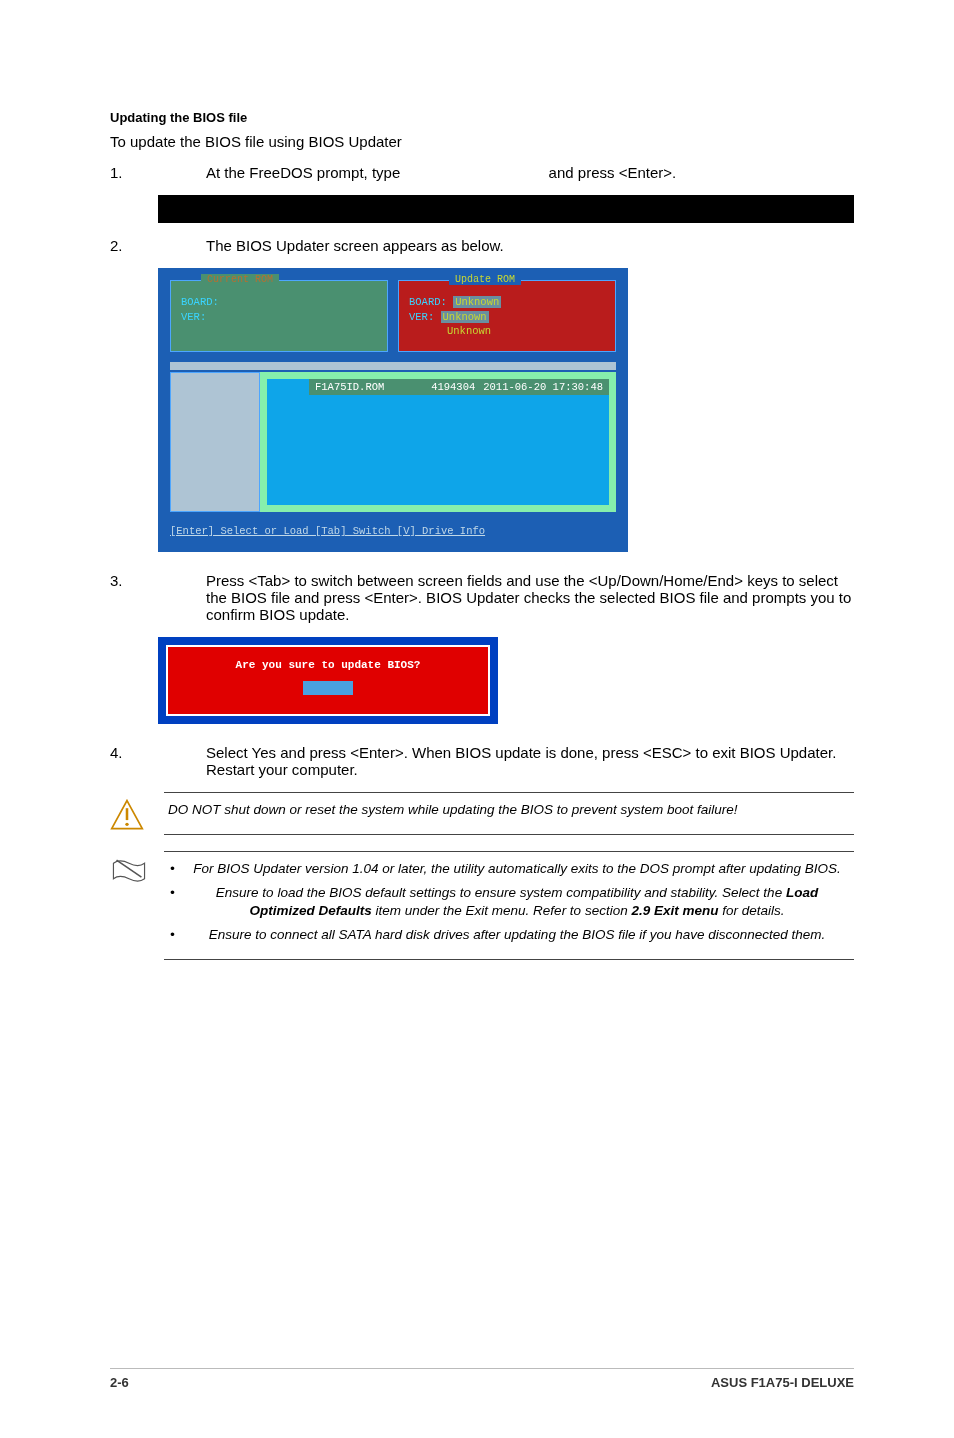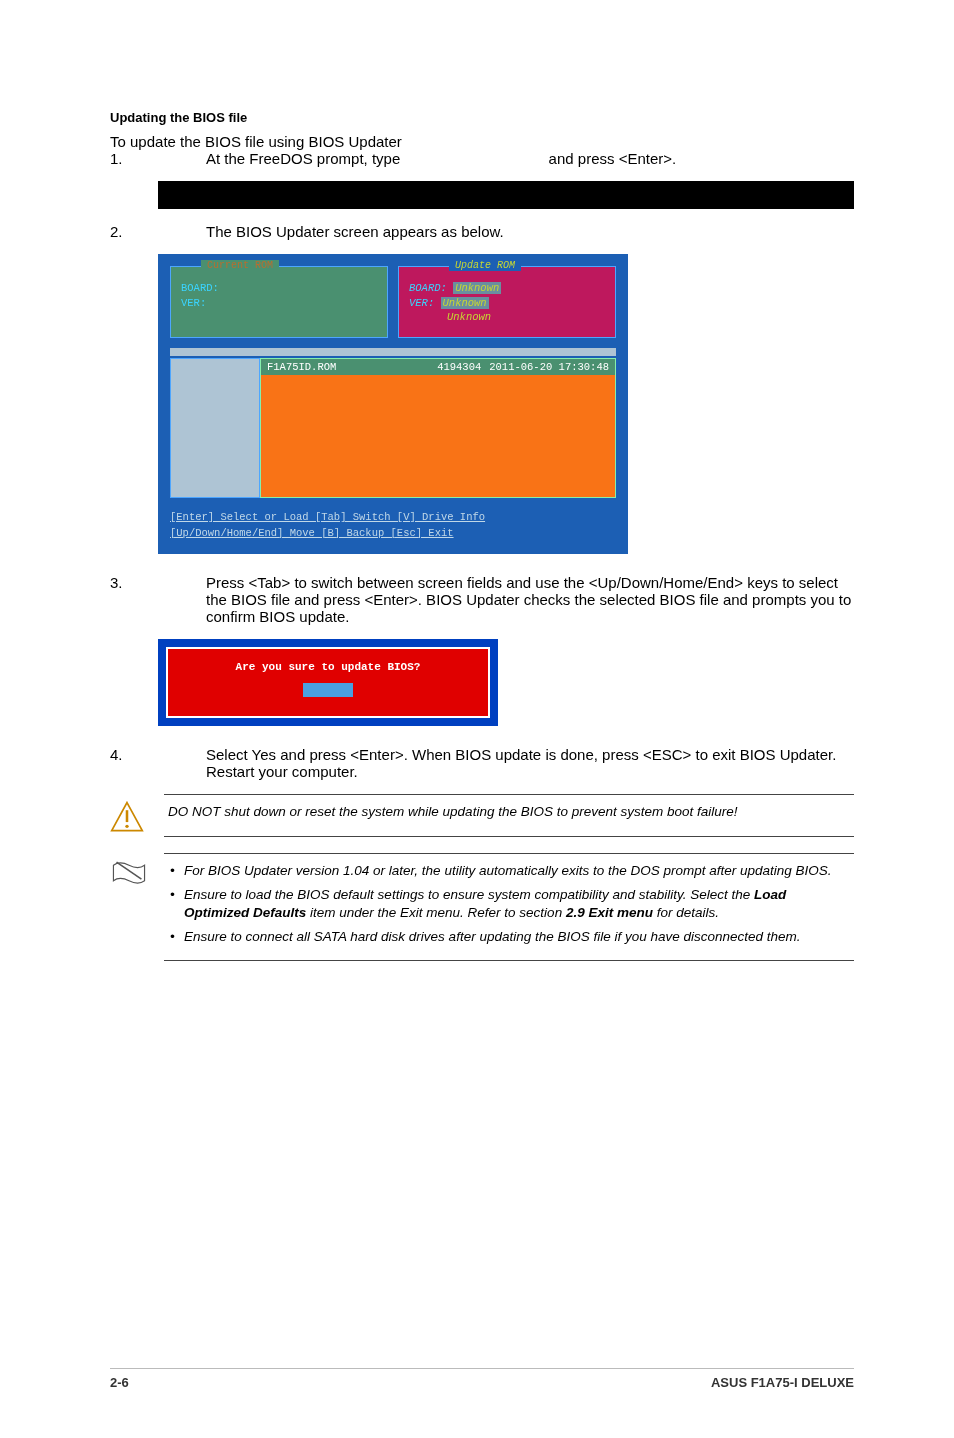--- a/index.html
+++ b/index.html
@@ -7,21 +7,21 @@
       font-family: Arial, Helvetica, sans-serif;
       background: #fff;
       width: 954px;
       height: 1438px;
       padding: 110px 100px 0 110px;
       font-size: 15px;
       color: #000;
       position: relative;
     }
     .section-title { font-size: 13px; font-weight: bold; margin-bottom: 8px; }
-    .intro-text { }
+    .intro-text { margin-bottom: 14px; }
     .num-list { list-style: none; }
     .num-list li { display: flex; margin-bottom: 14px; }
     .num-list .num { width: 48px; flex-shrink: 0; }
     .num-list .content { flex: 1; margin-left: 48px; }
     .inline-gap { display: inline-block; width: 140px; }
     .black-bar {
       background: #000;
       height: 28px;
       margin-left: 48px;
       margin-bottom: 14px;
@@ -41,23 +41,22 @@
     .bios-top { display: flex; gap: 10px; }
     .bios-panel {
       border: 1px solid #4da6ff;
       background: #4a9070;
       padding: 14px 10px 10px 10px;
       position: relative;
       flex: 1;
       height: 72px;
     }
     .bios-panel.right-panel {
-      background: #be185d;
+      background: #b91c1c;
       border: 1px solid #4da6ff;
-      font-style: italic;
     }
     .panel-legend {
       position: absolute;
       top: -7px;
       left: 30px;
       padding: 0 6px;
       font-size: 10px;
     }
     .panel-legend.cur { color: #b76e30; background: #4a9070; }
     .panel-legend.upd { color: #c7d733; background: #1c5fb4; left: 50px;}
@@ -66,22 +65,23 @@
     .bios-panel .val-unknown2 { color: #c7d733; }
     .divider-bar { height: 8px; background: #aec4d4; margin: 10px 0 0 0; }
     .file-area { display: flex; height: 140px; margin-top: 2px;}
     .file-left {
       width: 90px;
       background: #aec4d4;
       border: 1px solid #4da6ff;
     }
     .file-right {
       flex: 1;
-      border: 1px solid #86efac;
-      background: #f97316;
+      border: 7px solid #86efac;
+      background: #0ea5e9;
+      padding-left: 42px;
     }
     .file-row {
       display: flex;
       color: #fff;
       background: #4a9070;
       padding: 2px 6px;
     }
     .file-row span:nth-child(1){ flex: 1;}
     .bios-footer {
       color: #c0d8e8;
@@ -126,21 +126,21 @@
       padding-top: 6px;
     }
     .callout-body {
       flex: 1;
       border-top: 1px solid #444;
       border-bottom: 1px solid #444;
       padding: 8px 4px;
       font-size: 13.5px;
       line-height: 1.35;
     }
-    .callout ul { list-style: none; }
+    .callout ul { list-style: none; text-align: center; }
     .callout ul li {
       position: relative;
       padding-left: 16px;
       margin-bottom: 6px;
     }
     .callout ul li:before {
       content: "•";
       position: absolute;
       left: 2px;
     }
@@ -208,21 +208,20 @@
       <div class="file-row">
         <span>F1A75ID.ROM</span>
         <span>4194304</span>
         <span style="width:8px;"></span>
         <span>2011-06-20 17:30:48</span>
       </div>
     </div>
   </div>
   <div class="bios-footer">
     <div>[Enter] Select or Load   [Tab] Switch   [V] Drive Info</div>
-    <div>[Up/Down/Home/End] Move  [B] Backup    [Esc] Exit</div>
   </div>
 </div>
 
 <ul class="num-list">
   <li>
     <div class="num">3.</div>
     <div class="content">Press &lt;Tab&gt; to switch between screen fields and use the &lt;Up/Down/Home/End&gt; keys to select the BIOS file and press &lt;Enter&gt;. BIOS Updater checks the selected BIOS file and prompts you to confirm BIOS update.</div>
   </li>
 </ul>
 

